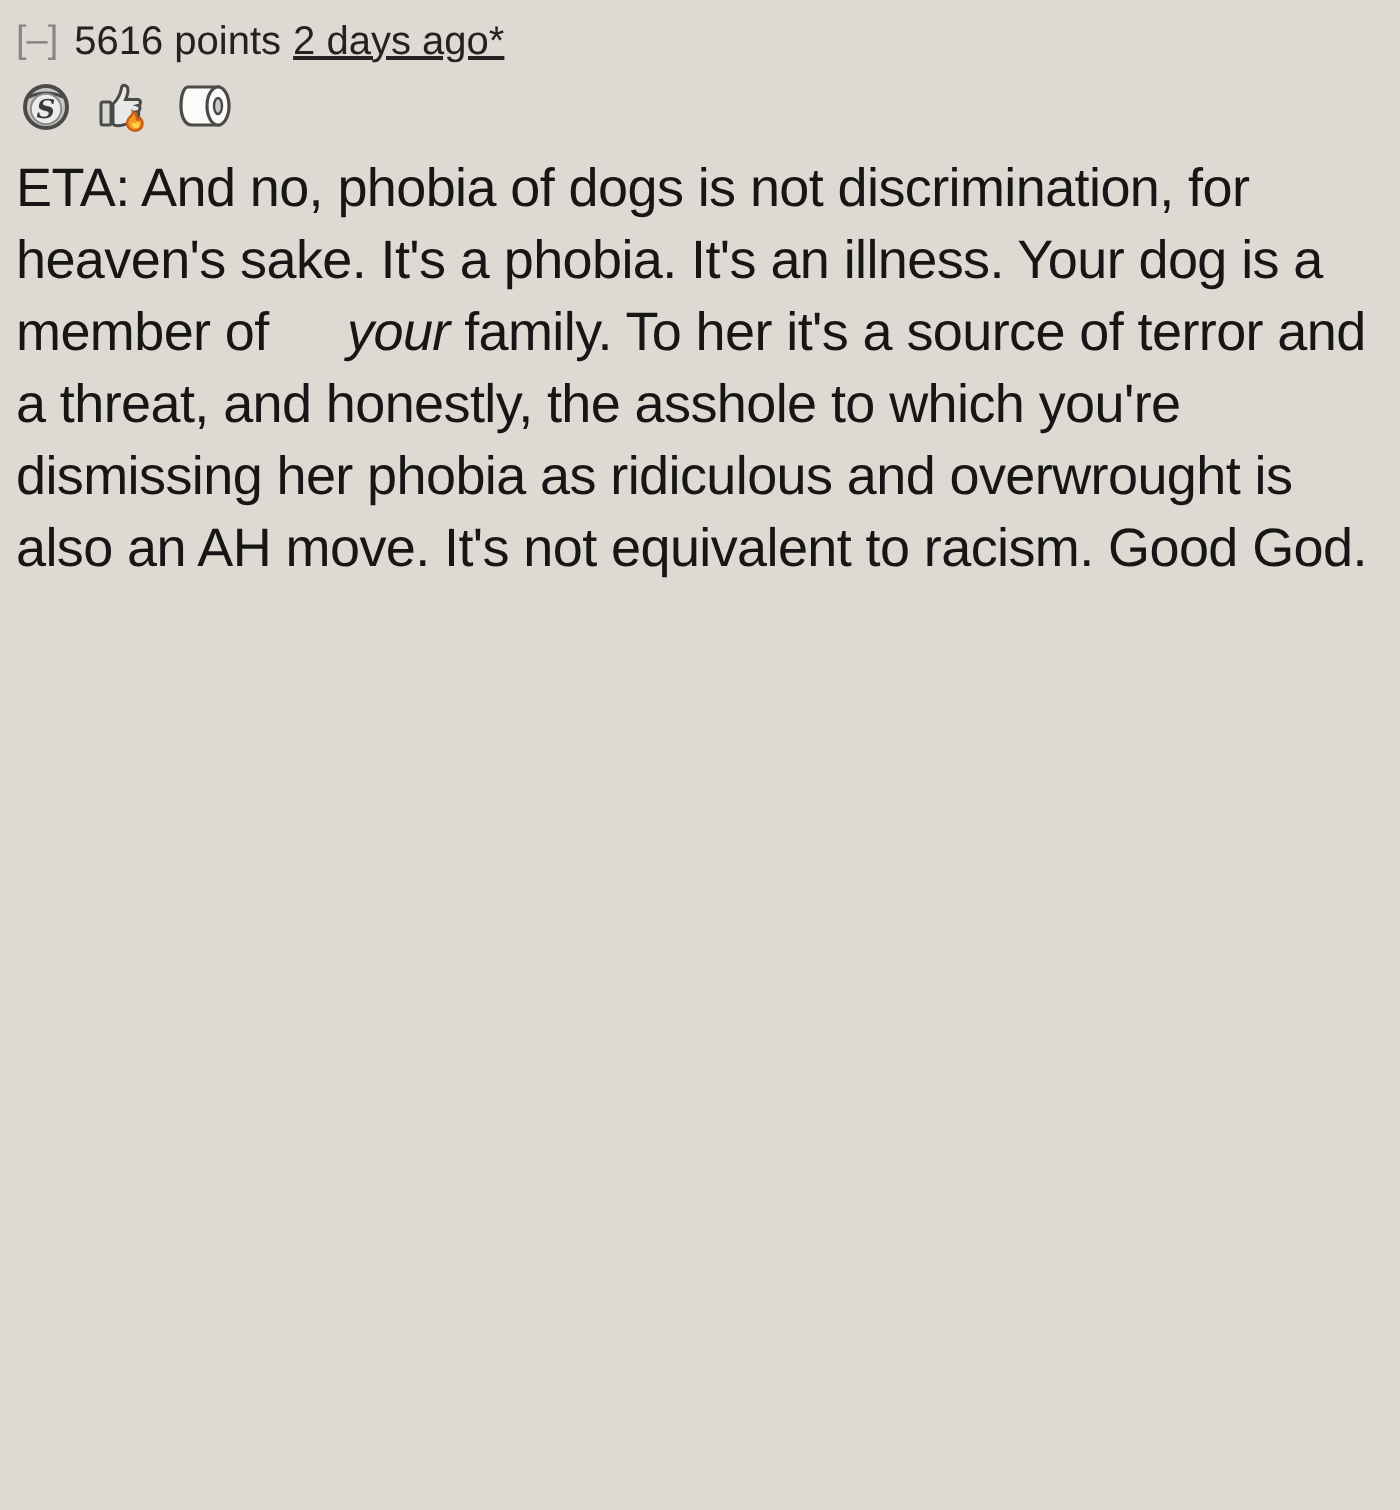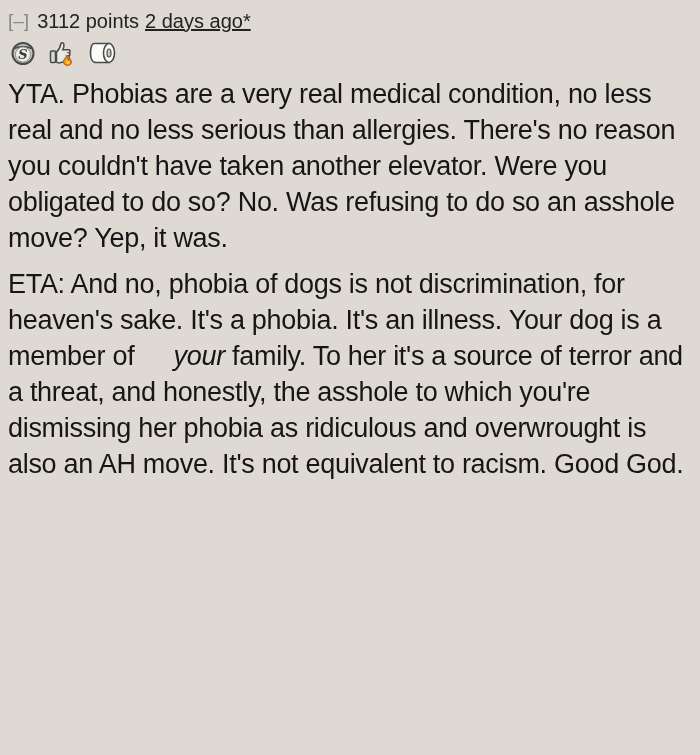--- a/index.html
+++ b/index.html
@@ -30,21 +30,21 @@
   .comment-body p + p{margin-top:10px;}
   em{font-style:italic;margin-left:32px;}
 </style>
 </head>
 <body>
 
 <div class="comment">
 
   <div class="comment-header">
     <span class="collapse">[–]</span>
-    <span class="meta score">3112 points</span>
+    <span class="meta score">5616 points</span>
     <span class="meta time">2 days ago*</span>
   </div>
 
   <div class="awards-row">
     <span class="award">
       <svg width="26" height="26" viewBox="0 0 26 26">
         <circle cx="13" cy="13.5" r="10.5" fill="#c7c7c5" stroke="#4a4a48" stroke-width="2"></circle>
         <path d="M4.5 8.5 Q13 4.5 21.5 8.5" fill="none" stroke="#4a4a48" stroke-width="1.6"></path>
         <circle cx="13" cy="14.5" r="7.6" fill="#ececea" stroke="#8b8b89" stroke-width="1"></circle>
         <text x="13" y="19.2" text-anchor="middle" font-size="13" font-style="italic" font-weight="bold" fill="#3a3a38" font-family="DejaVu Serif, serif">S</text>
@@ -61,17 +61,16 @@
     <span class="award">
       <svg width="31" height="27" viewBox="0 0 31 27">
         <path d="M7 3.5 L21 3.5 C19 5 18.5 8.5 18.5 13 C18.5 17.5 19 21 21 22.5 L9 22.5 C5.5 22.5 3.5 18.5 3.5 13 C3.5 7.5 5 3.5 7 3.5 Z" fill="#fbfbf9" stroke="#4a4a48" stroke-width="1.6"></path>
         <ellipse cx="22" cy="13" rx="5.5" ry="9.5" fill="#fbfbf9" stroke="#4a4a48" stroke-width="1.6"></ellipse>
         <ellipse cx="22" cy="13" rx="2" ry="4" fill="#c9c9c7" stroke="#4a4a48" stroke-width="1.2"></ellipse>
       </svg>
     </span>
   </div>
 
   <div class="comment-body">
-    <p>YTA. Phobias are a very real medical condition, no less real and no less serious than allergies. There's no reason you couldn't have taken another elevator. Were you obligated to do so? No. Was refusing to do so an asshole move? Yep, it was.</p>
     <p><span>ETA: And no, phobia of dogs is not discrimination, for heaven's sake. It's a phobia. It's an illness. Your dog is a member of </span><em>your</em><span> family. To her it's a source of terror and a threat, and honestly, the asshole to which you're dismissing her phobia as ridiculous and overwrought is also an AH move. It's not equivalent to racism. Good God.</span></p>
   </div>
 
 </div>
 
 </body></html>

